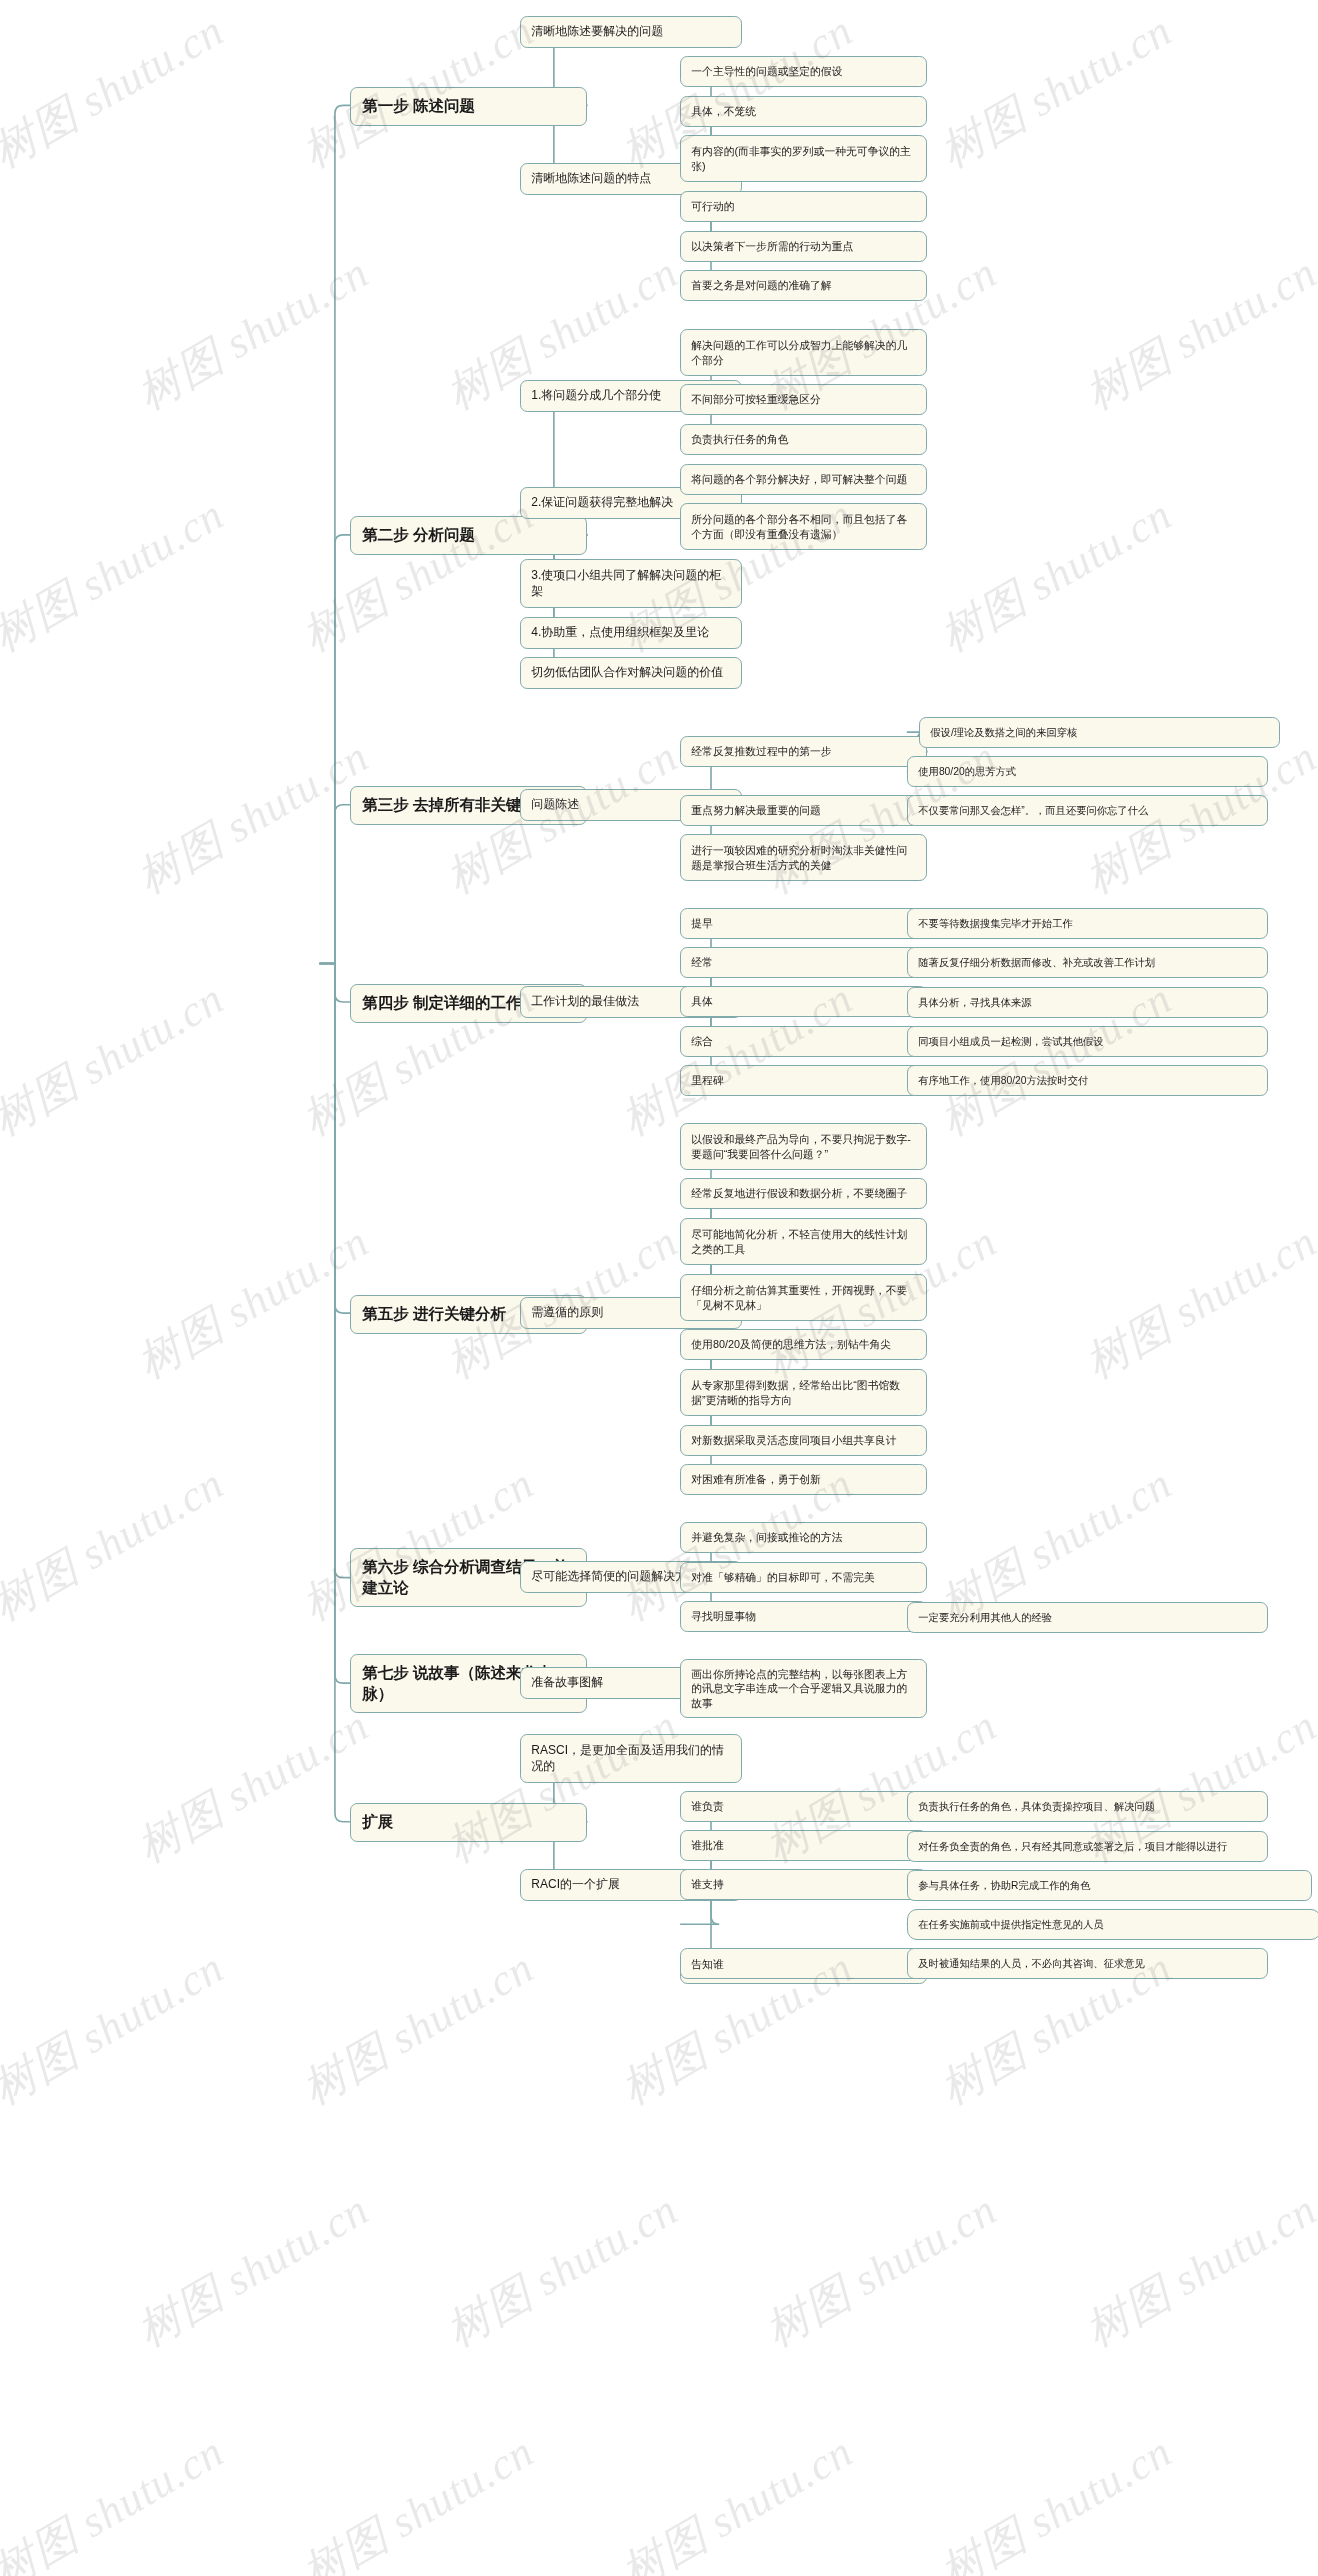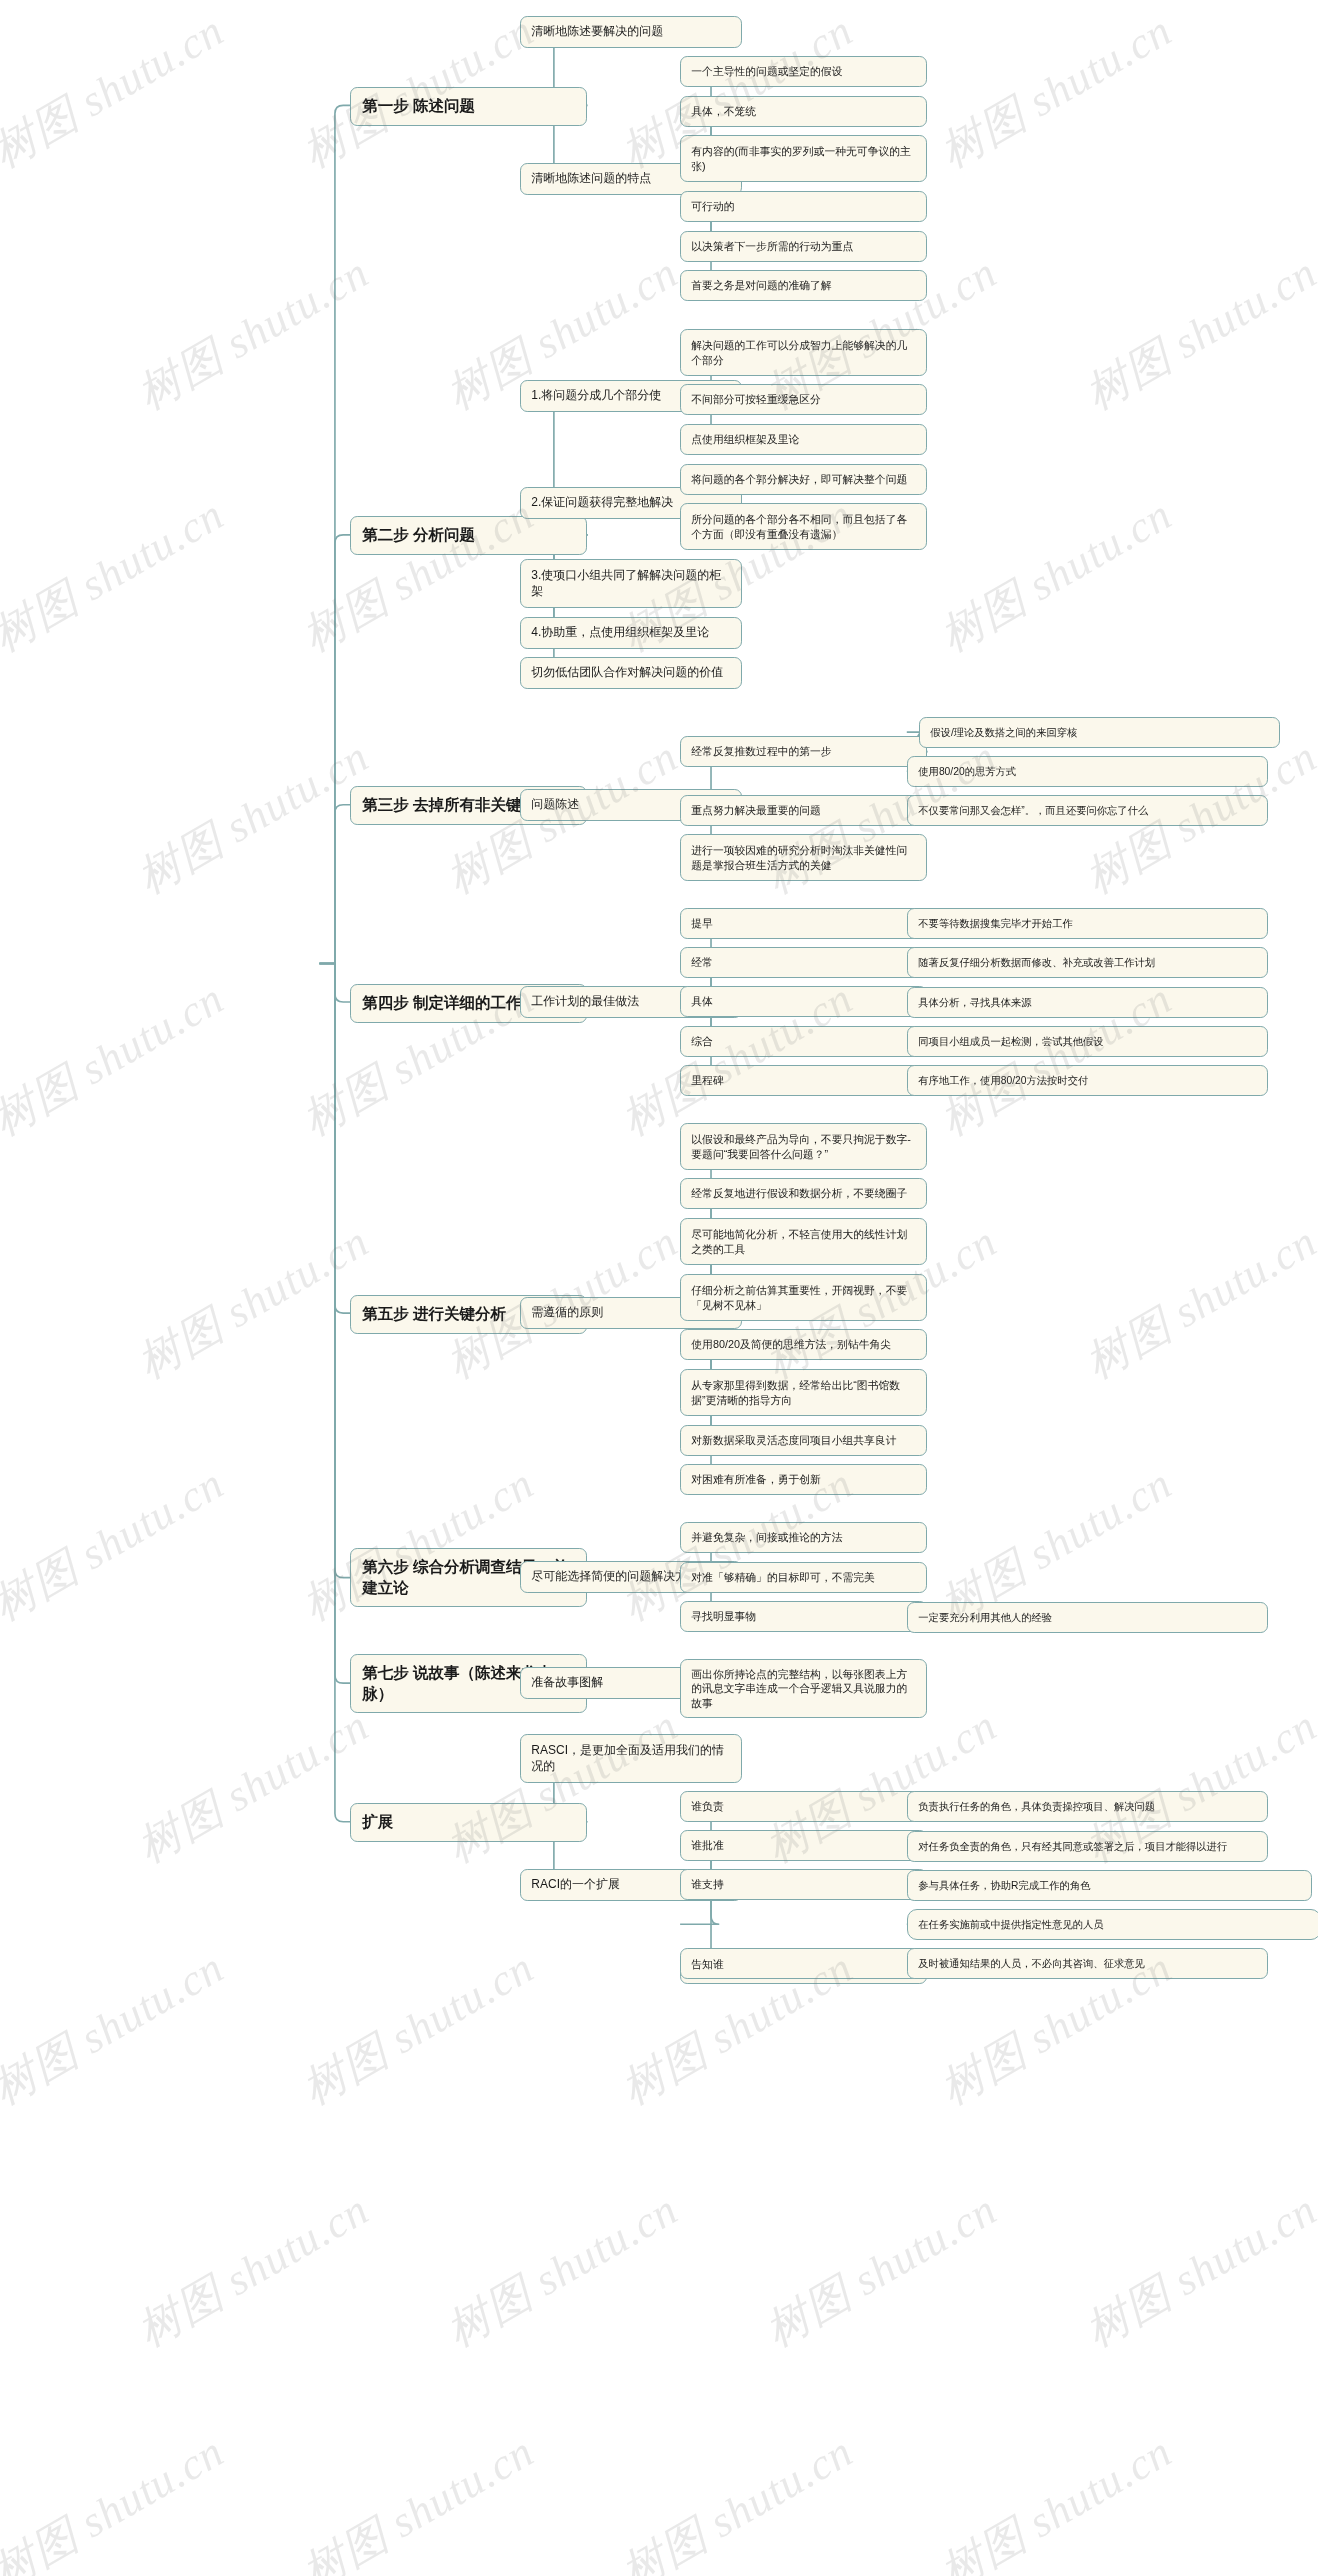--- a/index.html
+++ b/index.html
@@ -233,21 +233,21 @@
     <div class="node lv2" style="left: 520px; top: 380px; width: 222px; min-height: 32px;">
       <span>1.将问题分成几个部分使</span>
     </div>
     <div class="node lv3" style="left: 680px; top: 329px; width: 247px; min-height: 47px;">
       <span>解决问题的工作可以分成智力上能够解决的几个部分</span>
     </div>
     <div class="node lv3" style="left: 680px; top: 384px; width: 247px; min-height: 31px;">
       <span>不间部分可按轻重缓急区分</span>
     </div>
     <div class="node lv3" style="left: 680px; top: 424px; width: 247px; min-height: 31px;">
-      <span>点使用组织框架及里论</span>
+      <span>负责执行任务的角色</span>
     </div>
     <div class="node lv2" style="left: 520px; top: 487px; width: 222px; min-height: 32px;">
       <span>2.保证问题获得完整地解决</span>
     </div>
     <div class="node lv3" style="left: 680px; top: 464px; width: 247px; min-height: 31px;">
       <span>将问题的各个郭分解决好，即可解决整个问题</span>
     </div>
     <div class="node lv3" style="left: 680px; top: 503px; width: 247px; min-height: 47px;">
       <span>所分问题的各个部分各不相同，而且包括了各个方面（即没有重叠没有遗漏）</span>
     </div>

